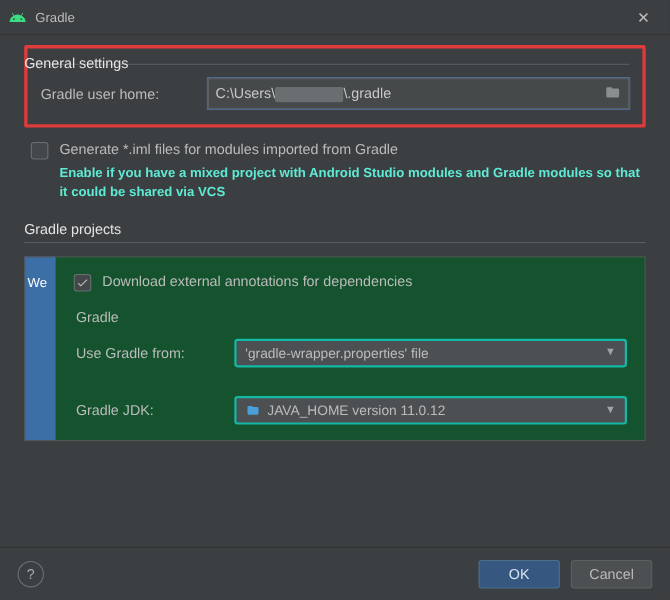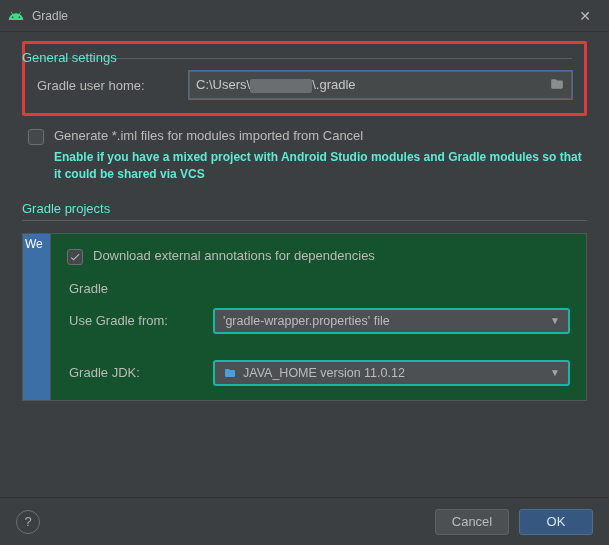--- a/index.html
+++ b/index.html
@@ -24,21 +24,21 @@
 }
 .titlebar .app-icon { margin-right: 8px; display:flex; align-items:center;}
 .titlebar .title { flex: 1; color: #bbbbbb; font-size: 12px; }
 .titlebar .close { width: 32px; text-align: center; color: #bbbbbb; font-size: 14px; cursor: pointer; }
 .content {
   flex: 1;
   padding: 18px 22px 0 22px;
   overflow: hidden;
 }
 .section-title {
-  color: #5eead4;
+  color: #e5e5e5;
   font-size: 13px;
   margin-bottom: 4px;
 }
 .section-sep {
   border: none;
   border-top: 1px solid #5a5d5f;
   margin-bottom: 12px;
 }
 .highlight-box {
   border: 3px solid #e03a3a;
@@ -77,21 +77,21 @@
 .checkbox {
   width:16px; height:16px; border:1px solid #6b6f71; border-radius:3px; background:#43494a; flex-shrink:0; margin-top:1px; display:flex;align-items:center;justify-content:center;
 }
 .checkbox.checked { background:#43494a; }
 .checkbox.checked svg { display:block;}
 .check-label { color:#bbbbbb; }
 .check-hint { color:#5eead4; font-size:12px; margin-left:32px; line-height:1.4; margin-top:4px; margin-bottom:18px;font-weight:bold;}
 .projects-wrap { margin-top:6px; }
 .projects-body { display:flex; gap:0; }
 .proj-list {
-  width:28px; background:#3c6fa6; color:#fff; font-size:12px; padding:3px 2px; height:168px; border:1px solid #555; border-right:none; overflow:hidden;
+  width:28px; background:#3c6fa6; color:#fff; font-size:12px; padding:16px 2px; height:168px; border:1px solid #555; border-right:none; overflow:hidden;
 }
 .proj-panel {
   flex:1; border:1px solid #555; padding:14px 16px; background:#14532d; height:168px;
 }
 .proj-panel .checkbox-row { margin-left:0; margin-bottom:16px;}
 .sub-title { color:#bbbbbb; margin-bottom:12px; margin-left:2px;}
 .form-row { display:flex; align-items:center; gap:14px; margin-bottom:26px; margin-left:2px;}
 .form-row .lbl { width:130px; color:#bbbbbb; }
 .select {
   flex:1; display:flex; align-items:center; background:#4c5052; border:2px solid #14b8a6; border-radius:3px; height:26px; padding:0 8px; color:#bbbbbb; gap:6px;
@@ -141,21 +141,21 @@
           <svg width="16" height="14" viewBox="0 0 24 24">
               <path fill="currentColor" d="M10 4H4a2 2 0 00-2 2v12a2 2 0 002 2h16a2 2 0 002-2V8a2 2 0 00-2-2h-8l-2-2z"></path>
             </svg>
         </span>
       </div>
     </div>
   </div>
 
   <div class="checkbox-row">
     <span class="checkbox"></span>
-    <span class="check-label">Generate *.iml files for modules imported from Cancel</span>
+    <span class="check-label">Generate *.iml files for modules imported from Gradle</span>
   </div>
   <div class="check-hint">Enable if you have a mixed project with Android Studio modules and Gradle modules so that it could be shared via VCS</div>
 
   <div class="projects-wrap">
     <div class="section-title">Gradle projects</div>
     <hr class="section-sep">
     <div class="projects-body">
       <div class="proj-list">We</div>
       <div class="proj-panel">
         <div class="checkbox-row">
@@ -188,15 +188,15 @@
         </div>
       </div>
     </div>
   </div>
 
 </div>
 
 <div class="footer">
   <div class="help-btn">?</div>
   <div class="spacer"></div>
+  <div class="btn primary">OK</div>
   <div class="btn">Cancel</div>
-  <div class="btn primary">OK</div>
 </div>
 
 </body></html>

